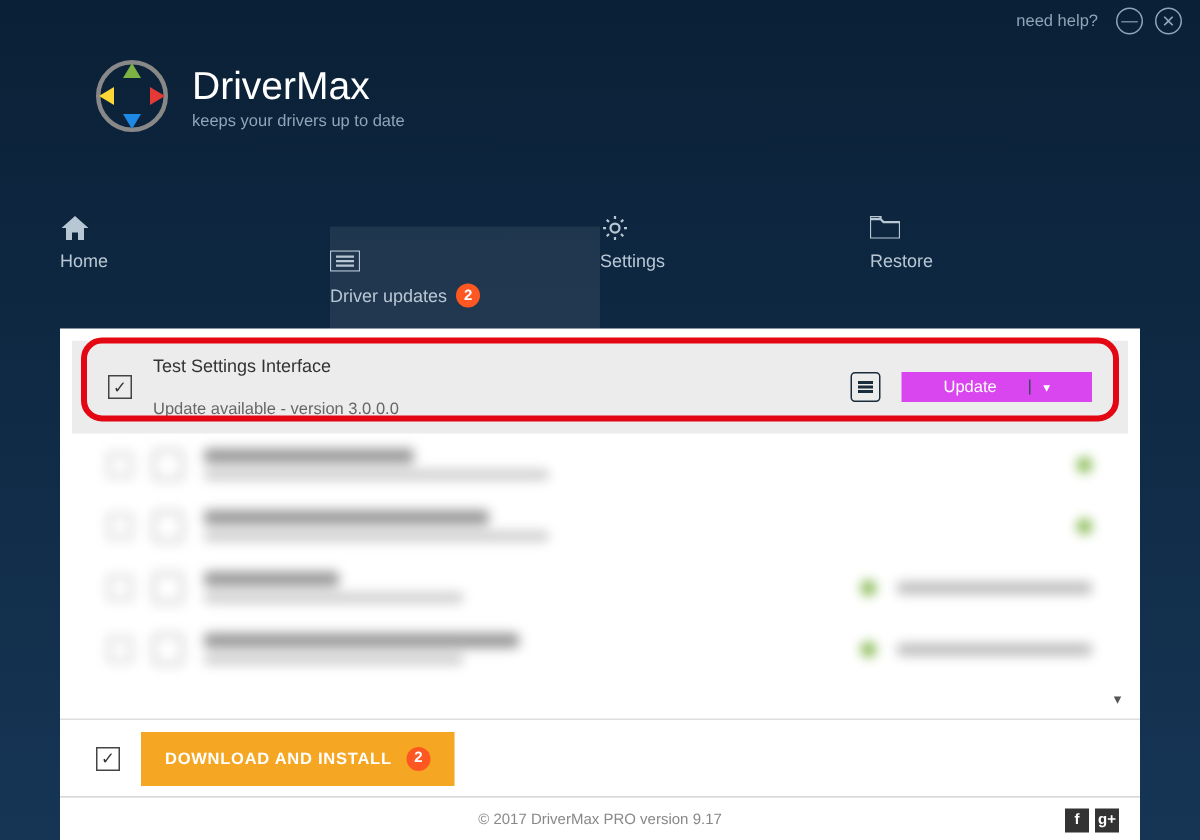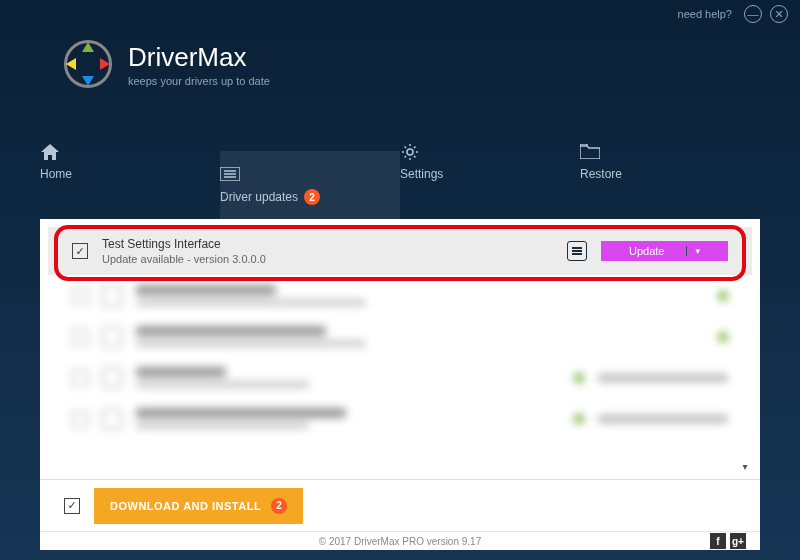--- a/index.html
+++ b/index.html
@@ -33,39 +33,39 @@
 .scroll-up { top: 10px; }
 .scroll-down { bottom: 60px; }
 
 .highlight-ring { position: absolute; border: 4px solid #e30613; border-radius: 14px; top: 6px; left: 14px; right: 14px; height: 56px; pointer-events: none; z-index: 5; }
 
 .row { display: flex; align-items: center; padding: 10px 24px; gap: 14px; }
 .row.first { background: #ececec; }
 .chk { width: 16px; height: 16px; border: 1.5px solid #444; display: flex; align-items: center; justify-content: center; font-size: 11px; color: #333; }
 .row-text { flex: 1; }
 .row-title { font-size: 12px; color: #333; }
-.row-sub { font-size: 11px; color: #666; margin-top: 2px; }
+.row-sub { font-size: 11px; color: #666; margin-top: 16px; }
 .doc-icon { width: 20px; height: 20px; border: 1.5px solid #1a2b3c; border-radius: 3px; display: flex; align-items: center; justify-content: center; }
 .doc-icon span { width: 10px; height: 2px; background: #1a2b3c; box-shadow: 0 -3px 0 #1a2b3c, 0 3px 0 #1a2b3c; }
 .update-btn { background: #d946ef; color: #fff; font-size: 11px; padding: 4px 28px; border: none; display: flex; align-items: center; gap: 22px; cursor: pointer; }
 .update-drop { border-left: 1px solid #3a4b5c; padding-left: 8px; font-size: 9px; }
 
 .blur-row { display: flex; align-items: center; padding: 10px 24px; gap: 14px; filter: blur(4px); }
 .blur-chk { width: 16px; height: 16px; border: 1.5px solid #999; }
 .blur-icon { width: 20px; height: 20px; border: 1.5px solid #888; border-radius: 3px; }
 .blur-txt { flex: 1; }
 .blur-line1 { height: 10px; background: #999; border-radius: 3px; margin-bottom: 4px; }
 .blur-line2 { height: 7px; background: #ccc; border-radius: 3px; width: 40%; }
 .blur-dot { width: 10px; height: 10px; background: #7cb342; border-radius: 50%; margin-left: -8px; }
 .blur-right { height: 8px; width: 130px; background: #bbb; border-radius: 3px; }
 
 .footer-bar { position: absolute; bottom: 0; left: 0; right: 0; height: 52px; border-top: 1px solid #ddd; display: flex; align-items: center; padding: 0 24px; gap: 14px; }
 .dl-btn { background: #f5a623; color: #fff; font-size: 11px; font-weight: bold; padding: 10px 16px; border: none; display: flex; align-items: center; gap: 10px; cursor: pointer; letter-spacing: 0.5px; }
 
-.bottom { background: #fff; margin: 0 40px; height: 19px; border-top: 1px solid #e5e5e5; display: flex; align-items: center; justify-content: center; position: relative; font-size: 10px; color: #888; }
+.bottom { background: #fff; margin: 0 40px; height: 30px; border-top: 1px solid #e5e5e5; display: flex; align-items: center; justify-content: center; position: relative; font-size: 10px; color: #888; }
 .social { position: absolute; right: 14px; display: flex; gap: 4px; }
 .soc { width: 16px; height: 16px; background: #333; color: #fff; display: flex; align-items: center; justify-content: center; font-size: 10px; font-weight: bold; }
 
 svg { display: block; }
 </style>
 </head>
 <body>
 
 <div class="titlebar">
   <a class="titlebar-link">need help?</a>

